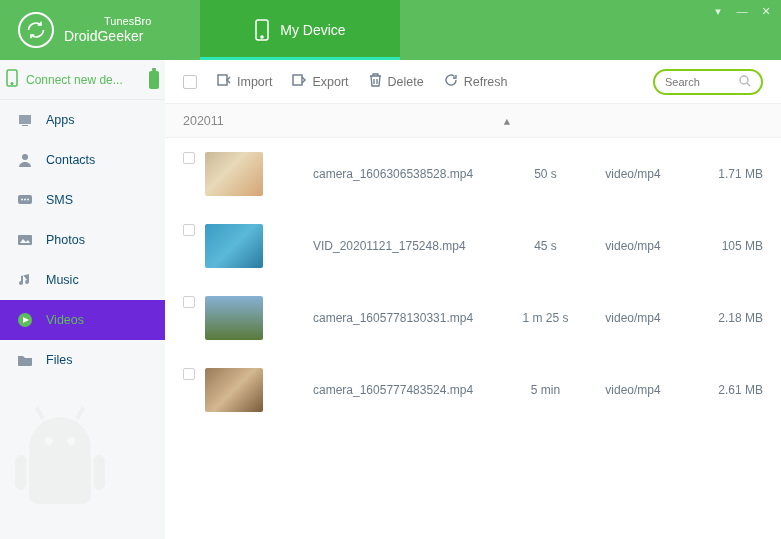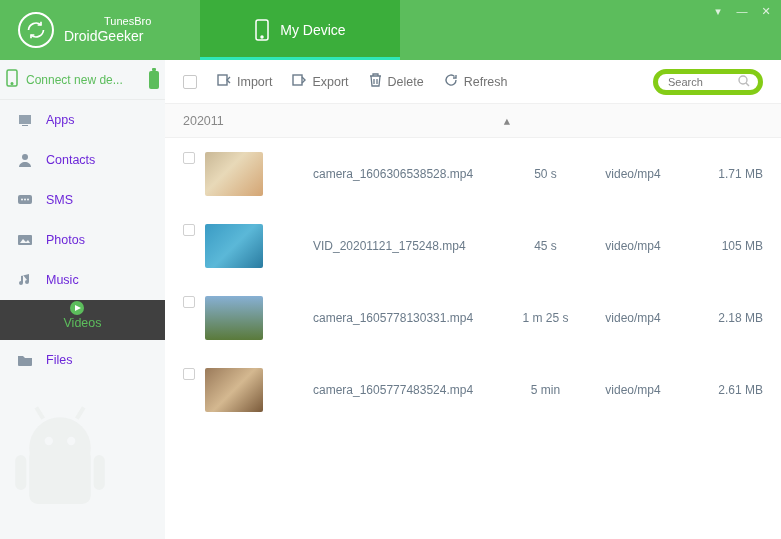--- a/index.html
+++ b/index.html
@@ -22,33 +22,33 @@
 .win-ctrl { width: 14px; height: 14px; cursor: pointer; color: #fff; opacity: 0.8; font-size: 11px; display: flex; align-items: center; justify-content: center; }
 
 
 .body { display: flex; height: calc(100% - 60px); }
 .sidebar { width: 165px; background: #f5f7f8; display: flex; flex-direction: column; position: relative; }
 .connect-bar { height: 40px; display: flex; align-items: center; padding: 0 6px; color: #5cbd5c; font-size: 12px; border-bottom: 1px solid #eaecec; cursor: pointer; }
 .connect-bar .phone-ic { margin-right: 8px; }
 .connect-bar .battery { margin-left: auto; width: 10px; height: 18px; background: #5cbd5c; border-radius: 2px; position: relative; }
 .connect-bar .battery::before { content: ''; position: absolute; top: -3px; left: 3px; width: 4px; height: 3px; background: #5cbd5c; border-radius: 1px; }
 
-.nav-item { height: 40px; display: flex; align-items: center; padding: 0 16px; color: #6d28d9; font-size: 12.5px; cursor: pointer; }
-.nav-item.active { background: #404040; color: #5cbd5c; flex-direction: column; }
+.nav-item { height: 40px; display: flex; align-items: center; padding: 0 16px; color: #0c4a6e; font-size: 12.5px; cursor: pointer; }
+.nav-item.active { background: #6d28d9; color: #5cbd5c; }
 .nav-icon { width: 18px; margin-right: 12px; display: inline-flex; align-items: center; justify-content: center; }
 
 .bg-android { position: absolute; bottom: 0; left: -10px; width: 140px; opacity: 0.15; pointer-events: none; }
 
 
 .main { flex: 1; display: flex; flex-direction: column; background: #fff; }
 .toolbar { height: 44px; display: flex; align-items: center; padding: 0 18px; border-bottom: 1px solid #f0f0f0; }
 .select-all { width: 14px; height: 14px; border: 1px solid #c8c8c8; border-radius: 2px; cursor: pointer; margin-right: 20px; }
 .tool-btn { display: flex; align-items: center; color: #737373; font-size: 12.5px; margin-right: 20px; cursor: pointer; }
 .tool-btn .ic { margin-right: 6px; }
-.search-box { margin-left: auto; width: 110px; height: 26px; border: 5px solid #84cc16; border-radius: 13px; display: flex; align-items: center; padding: 0 10px; }
+.search-box { margin-left: auto; width: 110px; height: 26px; border: 2px solid #84cc16; border-radius: 13px; display: flex; align-items: center; padding: 0 10px; }
 .search-box input { border: none; outline: none; width: 70px; font-size: 11px; color: #999; background: transparent; }
 .search-box .sic { margin-left: auto; color: #bbb; }
 
 .group-header { height: 34px; display: flex; align-items: center; padding: 0 18px; color: #888; font-size: 12.5px; background: #fafafa; border-bottom: 1px solid #f0f0f0; }
 .group-header .sort-arrow { margin-left: 280px; color: #888; }
 
 .rows { overflow-y: auto; flex: 1; }
 .row { display: flex; align-items: center; padding: 14px 18px; font-size: 12px; color: #6b7b8a; }
 .row .cb { width: 12px; height: 12px; border: 1px solid #d0d0d0; border-radius: 2px; cursor: pointer; margin-right: 10px; align-self: flex-start; }
 .thumb { width: 58px; height: 44px; background: #c8d4dc; border-radius: 2px; margin-right: 50px; flex-shrink: 0; background-size: cover; background-position: center; }

